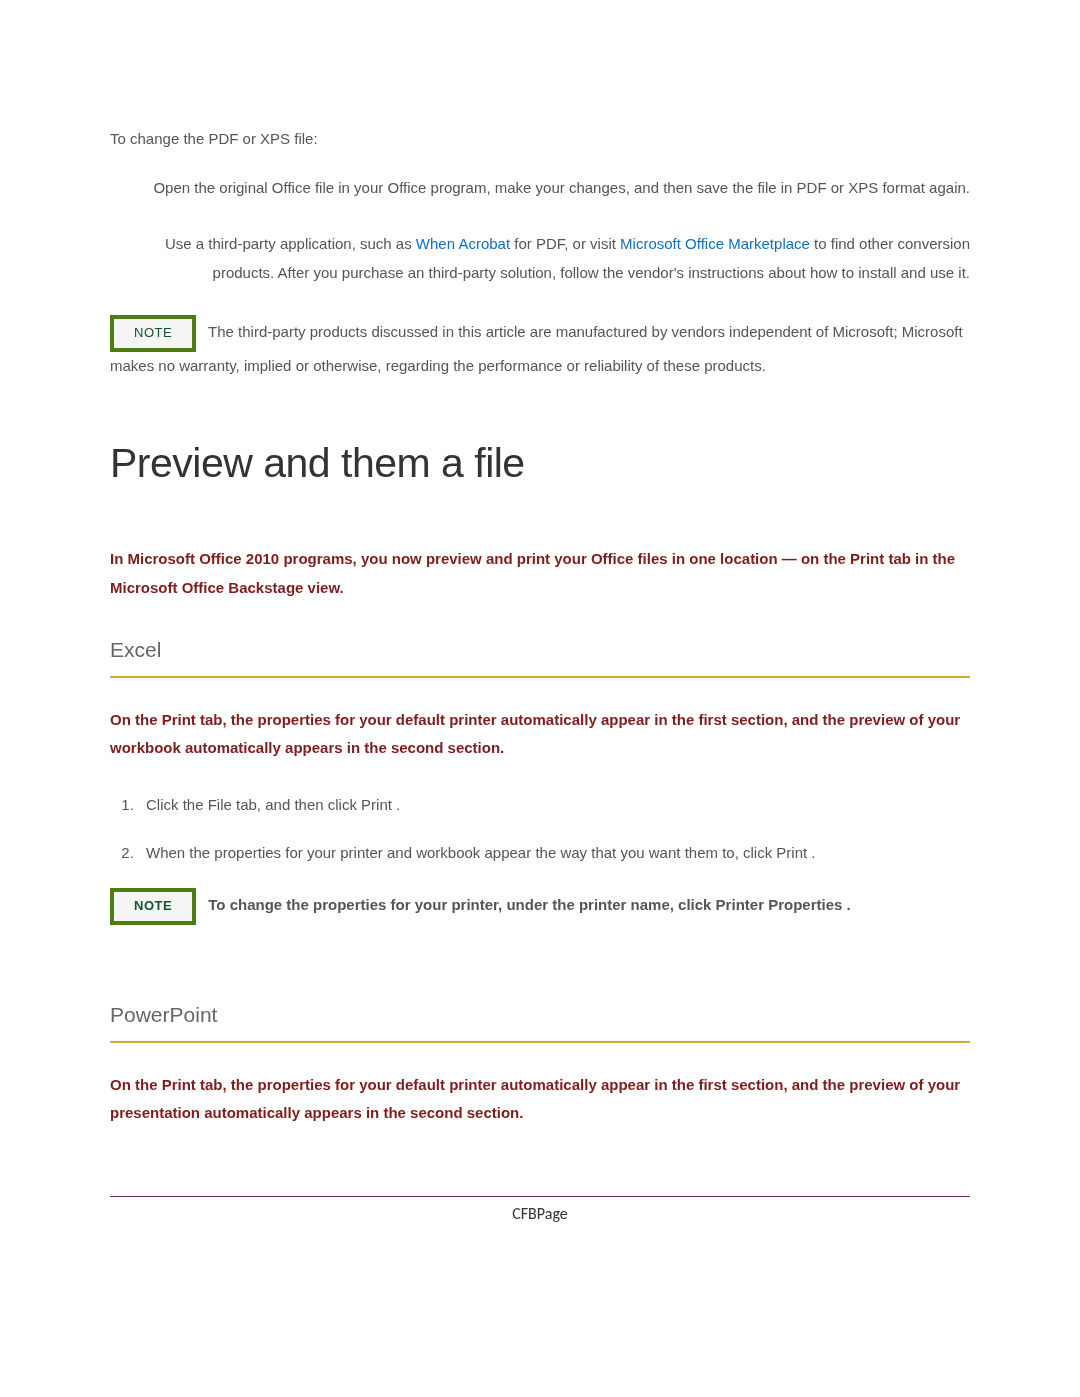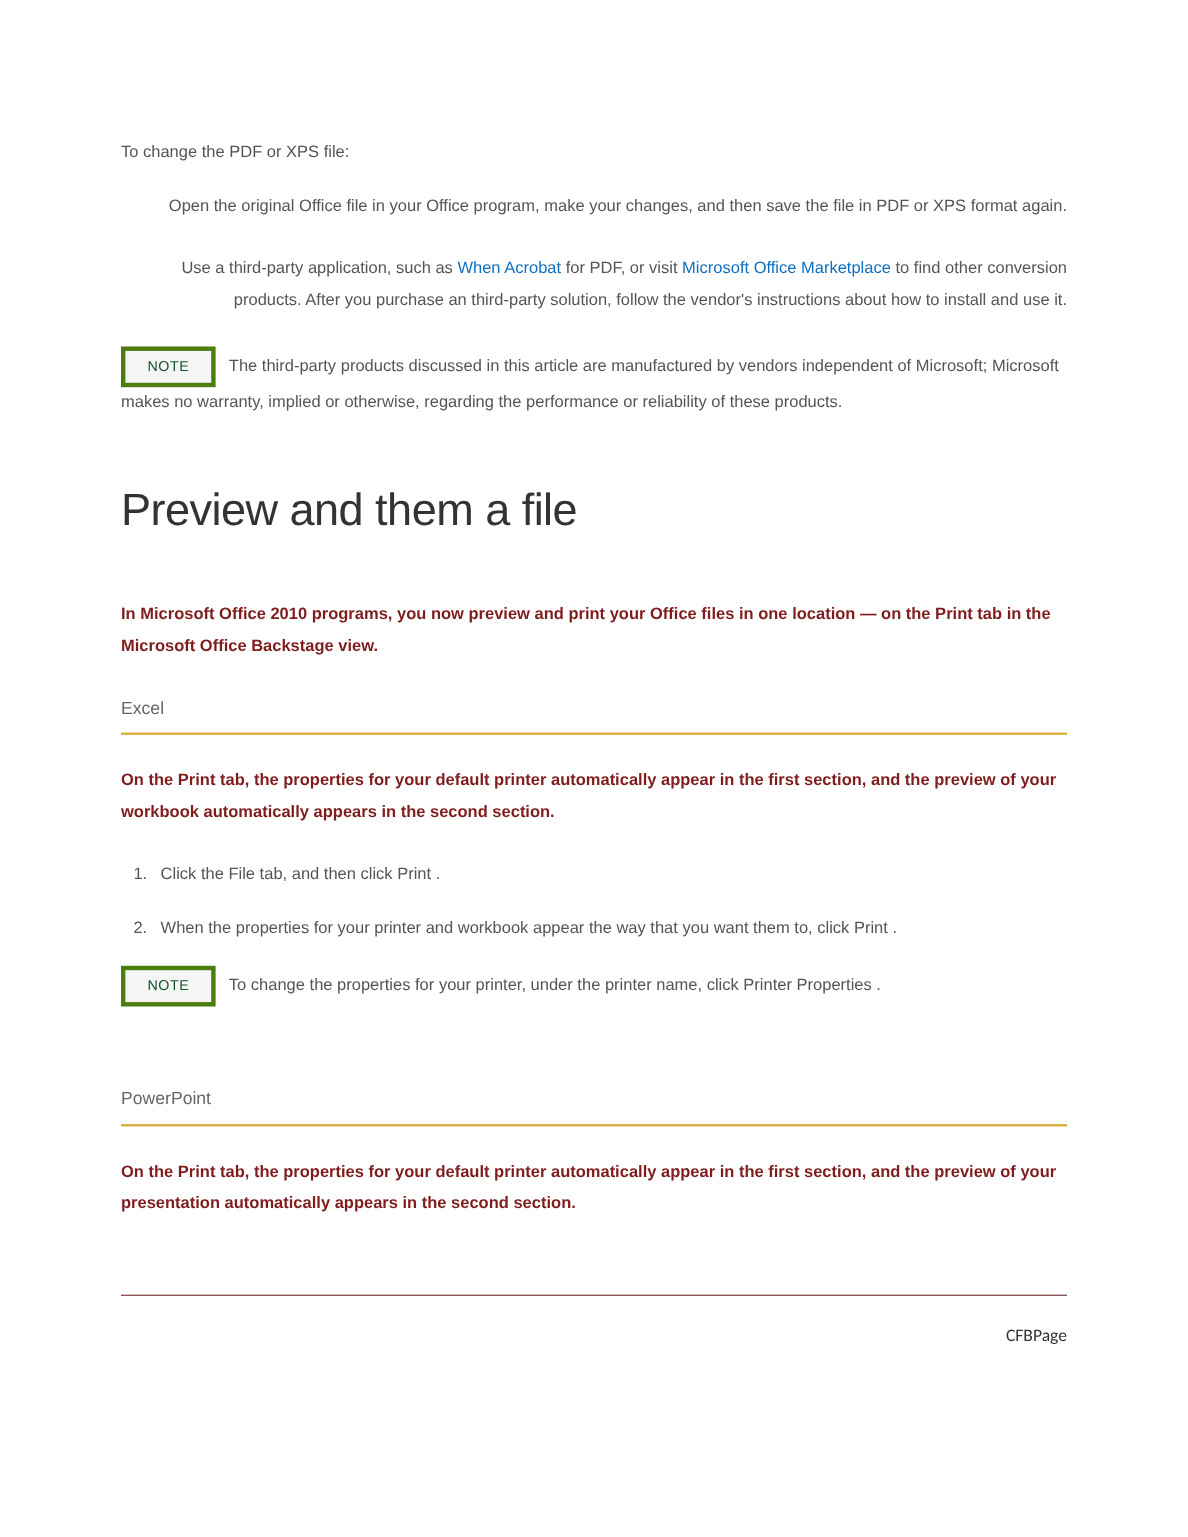--- a/index.html
+++ b/index.html
@@ -56,21 +56,21 @@
       margin-bottom: 42px;
       margin-top: 10px;
       letter-spacing: -0.5px;
     }
     .body-para {
       margin-bottom: 28px;
       color: #7f1d1d;
       font-weight: bold;
     }
     h2.sub-heading {
-      font-size: 16px;
+      font-size: 21px;
       font-weight: 400;
       color: #666666;
       border-bottom: 2px solid #d9a830;
       padding-bottom: 6px;
       margin-bottom: 28px;
       margin-top: 10px;
     }
     ol.steps {
       margin-left: 28px;
       margin-bottom: 10px;
@@ -80,26 +80,27 @@
       padding-left: 8px;
       margin-bottom: 20px;
     }
     .tip-line {
       margin-top: 16px;
       margin-left: 0px;
     }
     .note-line {
       margin-bottom: 70px;
       color: #555555;
+      font-weight: bold;
     }
     .footer {
       display: flex;
-      justify-content: flex-end;
+      justify-content: center;
       border-top: 1px solid #6b2d2d;
-      padding-top: 22px;
+      padding-top: 2px;
       margin-top: 20px;
       font-family: "Segoe UI", "Calibri", sans-serif;
       font-size: 16px;
       color: #333333;
     }
     .spacer-large {
       height: 20px;
     }
   </style>
 </head>

